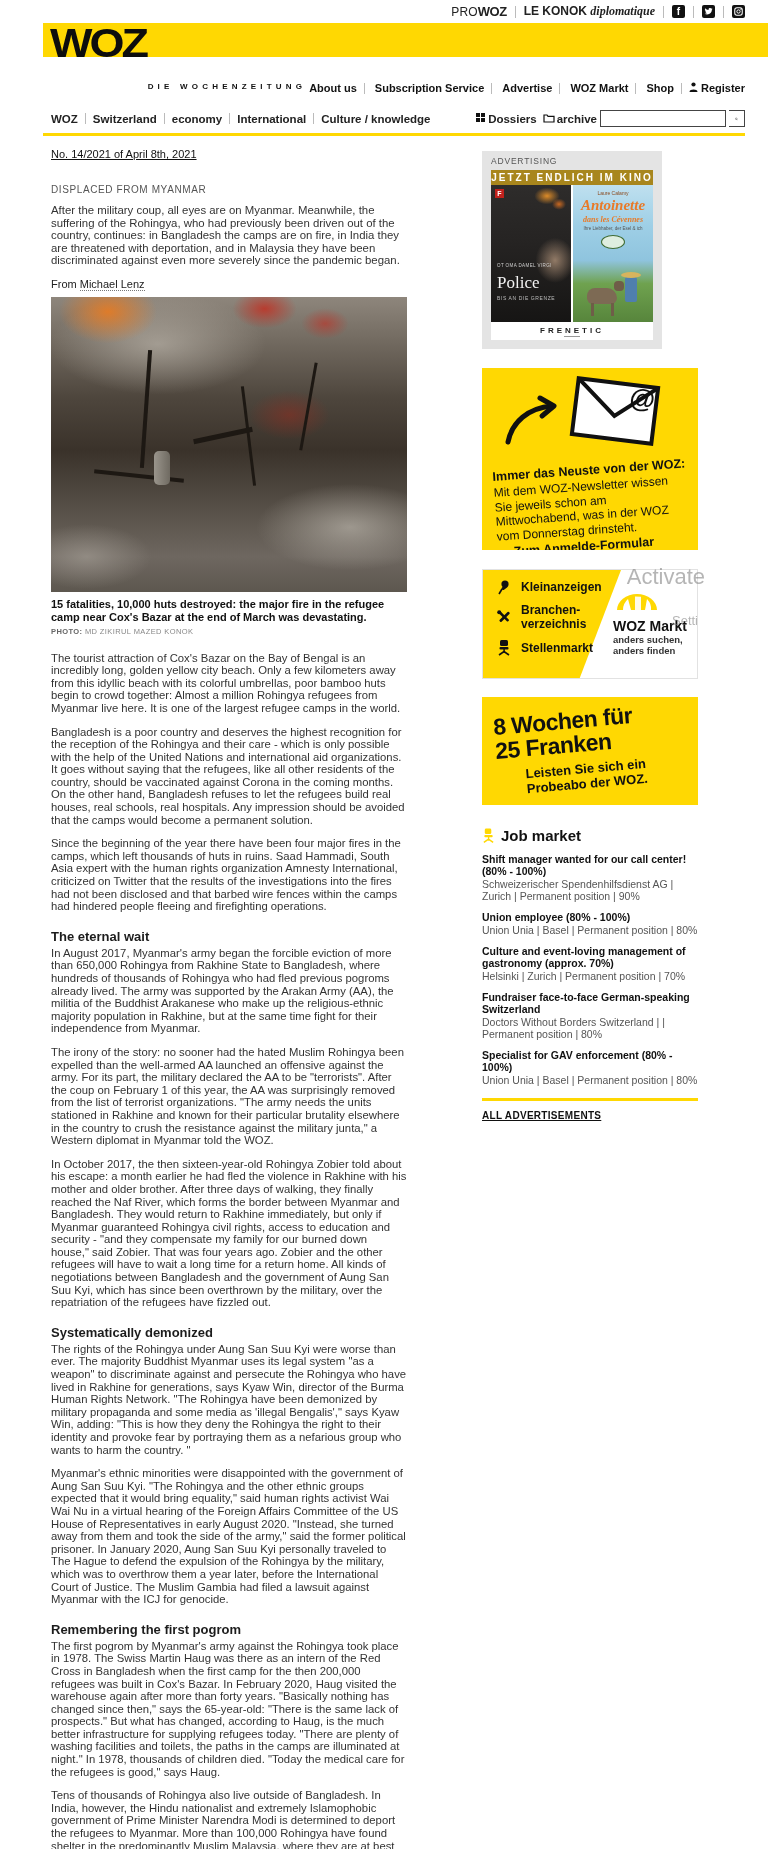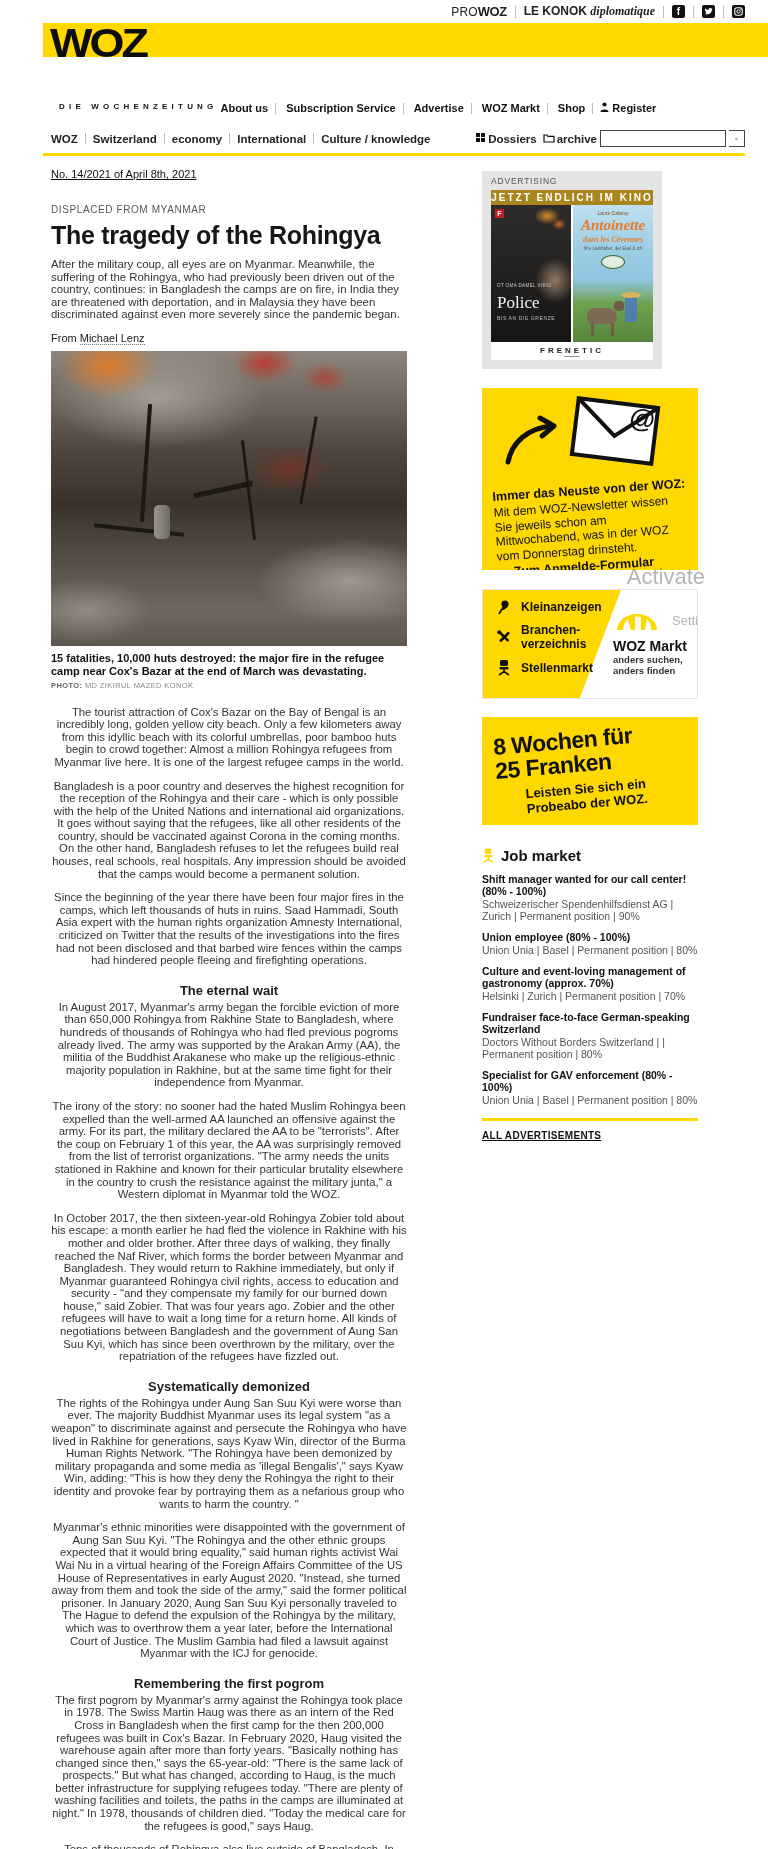--- a/index.html
+++ b/index.html
@@ -14,21 +14,21 @@
   .lemonde{font-size:12px;}
   .lemonde b{font-weight:bold;}
   .lemonde i{font-family:"Liberation Serif",serif;font-style:italic;font-weight:bold;}
   .sicon{width:13px;height:13px;background:#111;border-radius:2px;color:#fff;display:flex;align-items:center;justify-content:center;font-size:10px;font-weight:bold;}
   .sicon svg{display:block;}
 
   
   .brand{position:relative;height:34px;}
   .band{position:absolute;left:43px;right:0;top:0;height:34px;background:#FFD802;}
   .logo{position:absolute;left:50px;top:-4px;font-weight:bold;font-size:45px;letter-spacing:-3px;color:#0d0d0d;transform:scaleY(.92);transform-origin:top left;}
-  .brandrow{display:flex;justify-content:flex-start;align-items:flex-start;padding:45px 23px 0 51px;height:14px;margin-left:8px;}
+  .brandrow{display:flex;justify-content:flex-end;align-items:flex-start;padding:25px 23px 0 51px;height:14px;}
   .tagline{font-size:8px;font-weight:bold;letter-spacing:4.2px;color:#111;}
   .utilnav{display:flex;align-items:center;gap:7px;font-size:11px;font-weight:bold;color:#111;}
   .utilnav .sep{width:1px;height:11px;background:#bbb;}
   .utilnav a{cursor:pointer;display:flex;align-items:center;gap:3px;}
 
   
   .mainnav{display:flex;justify-content:space-between;align-items:center;margin:14px 23px 0 51px;}
   .mn-left{display:flex;align-items:center;gap:7px;font-size:11.5px;font-weight:bold;}
   .mn-left .sep{width:1px;height:11px;background:#bbb;}
   .mn-right{display:flex;align-items:center;gap:3px;font-size:11.5px;font-weight:bold;}
@@ -64,21 +64,21 @@
   .photo .p2{left:55%;top:30%;width:3px;height:34%;transform:rotate(-7deg);}
   .photo .p3{left:72%;top:22%;width:3px;height:30%;transform:rotate(10deg);}
   .photo .p4{left:40%;top:46%;width:60px;height:5px;transform:rotate(-12deg);}
   .photo .p5{left:12%;top:60%;width:90px;height:4px;transform:rotate(6deg);}
   .photo .cyl{position:absolute;left:29%;top:52%;width:16px;height:34px;border-radius:5px;background:linear-gradient(90deg,#9a958c,#6f6a61);}
   .caption{margin-top:6px;font-size:11px;line-height:12.6px;font-weight:bold;color:#111;}
   .credit{margin-top:3px;font-size:7.5px;letter-spacing:.4px;color:#888;}
   .credit b{color:#666;}
 
   .body-wrap{margin-top:16px;}
-  .body-item{font-size:11.3px;line-height:12.6px;color:#333;margin:0 0 11px;text-align:center;}
+  .body-item{font-size:11.3px;line-height:12.6px;color:#333;margin:0 0 11px;}
   .body-item.t-h2{font-size:13px;line-height:14px;font-weight:bold;color:#1c1c1c;margin:17px 0 3px;}
 
   
   .ad-container{margin-top:15px;background:#e4e4e4;padding:5px 9px 9px;box-sizing:border-box;width:180px;}
   .ad-label{font-size:8.5px;letter-spacing:.8px;color:#555;}
   .ad-creative{margin-top:4px;background:#fff;}
   .ad-banner{height:15px;background:#a8861d;color:#fff;font-size:10px;font-weight:bold;letter-spacing:2px;display:flex;align-items:center;justify-content:center;}
   .posters{display:flex;gap:2px;background:#fff;}
   .poster{width:98px;height:137px;position:relative;overflow:hidden;}
   .poster-police{background:
@@ -260,21 +260,20 @@
         </button>
     </div>
   </div>
   <div class="yellowrule"></div>
 
   <div class="cols">
 
     <main>
       <a class="issue">No. 14/2021 of April 8th, 2021</a>
       <div class="kicker">DISPLACED FROM MYANMAR</div>
-      <h1 class="title">The tragedy of the Rohingya</h1>
       <p class="lead">After the military coup, all eyes are on Myanmar. Meanwhile, the suffering of the Rohingya, who had previously been driven out of the country, continues: in Bangladesh the camps are on fire, in India they are threatened with deportation, and in Malaysia they have been discriminated against even more severely since the pandemic began.</p>
       <div class="byline"><span>From</span> <span class="author">Michael Lenz</span></div>
 
       <div class="photo">
         <div class="pole p1"></div>
         <div class="pole p2"></div>
         <div class="pole p3"></div>
         <div class="pole p4"></div>
         <div class="pole p5"></div>
         <div class="cyl"></div>

